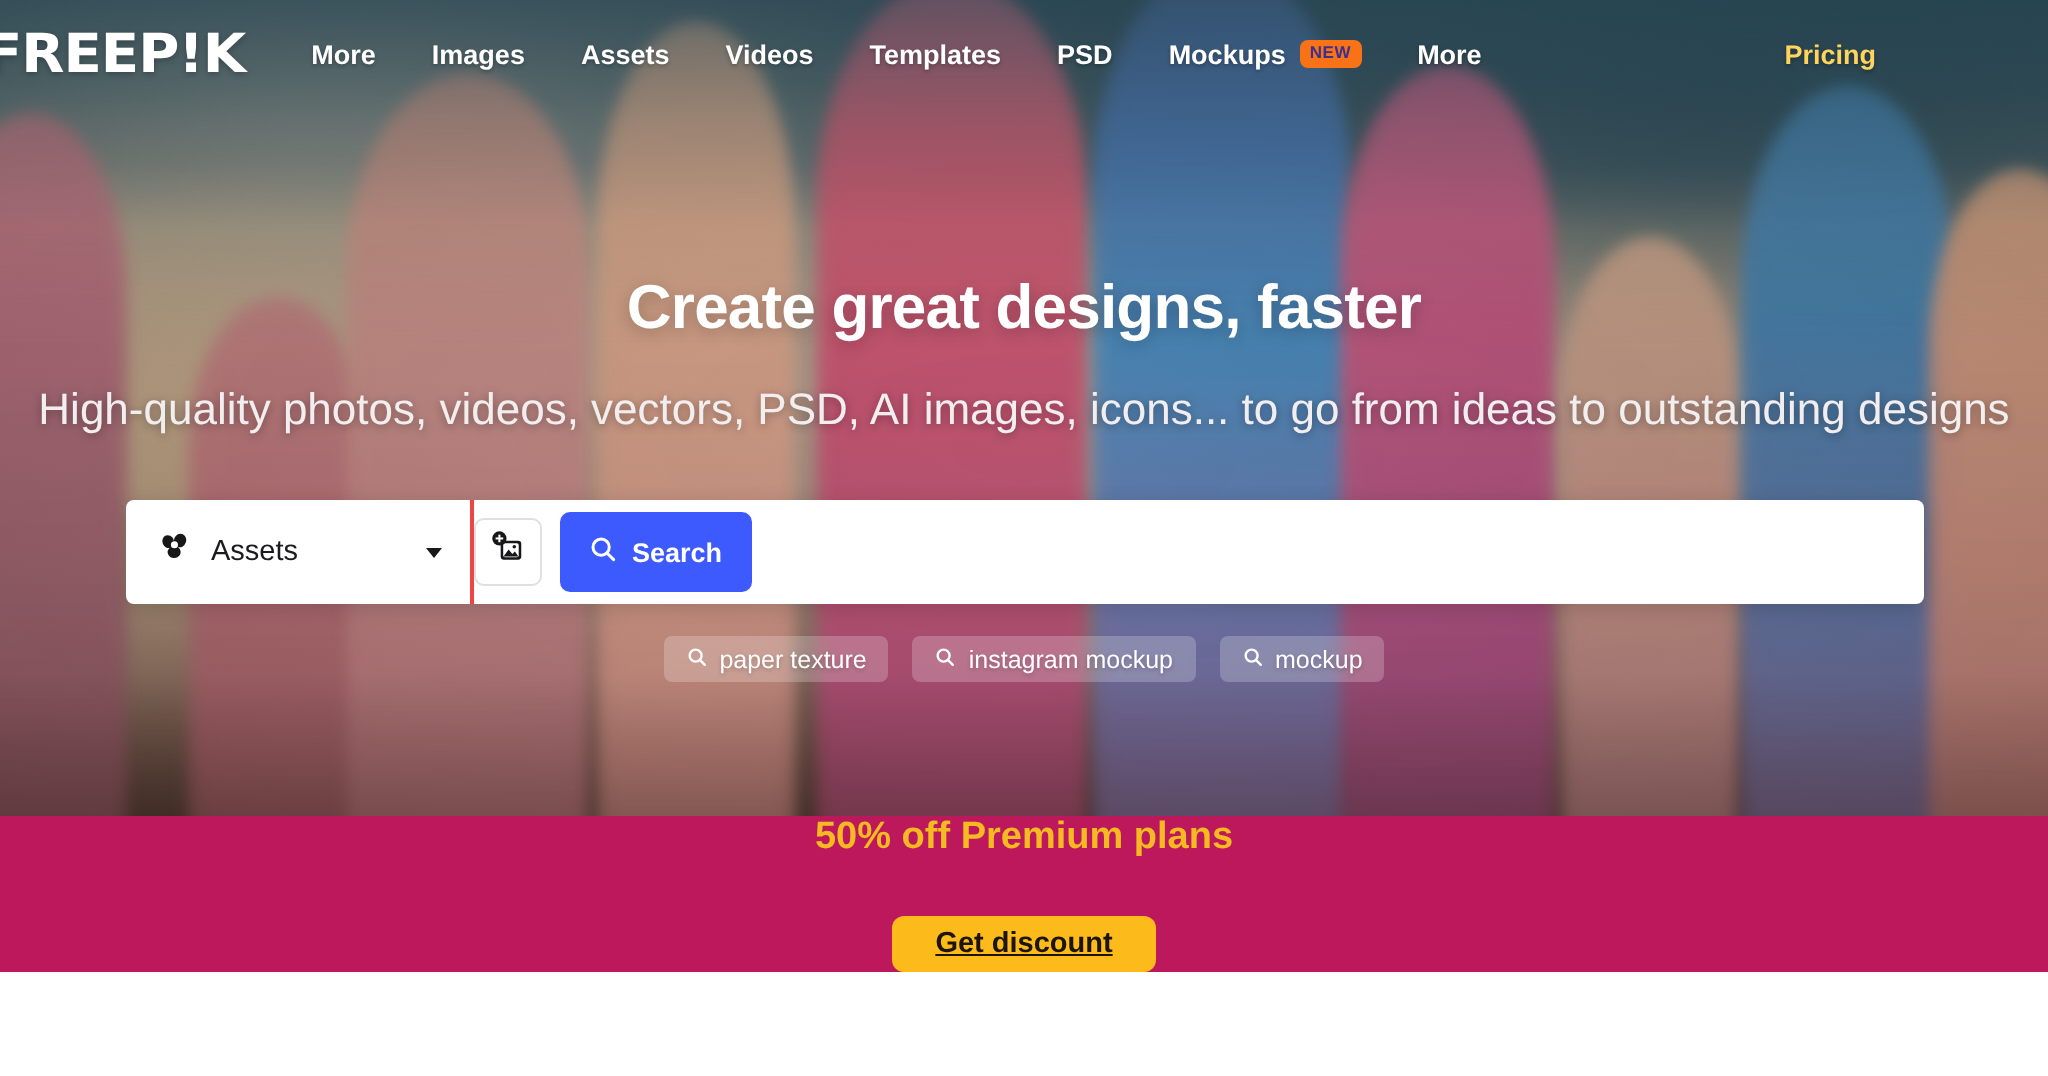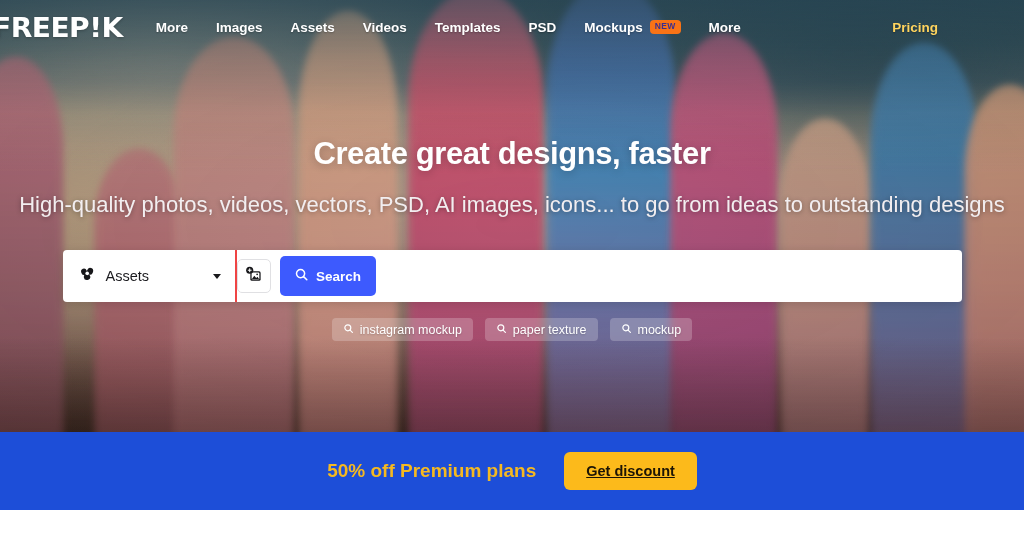--- a/index.html
+++ b/index.html
@@ -274,26 +274,27 @@
     font-weight:400;
     white-space:nowrap;
     cursor:pointer;
     text-shadow:0 1px 2px rgba(0,0,0,.22);
     backdrop-filter:blur(2px);
   }
 
   
   .promo{
     position:absolute;
-    left:0; top:432px;
+    left:0; top:408px;
     width:1024px; height:78px;
-    background:#1d4ed8;
+    background:#be185d;
     display:flex; align-items:center; justify-content:center;
     gap:28px;
     z-index:30;
+    flex-direction:column;
   }
   .promo-text{
     color:#f5b921;
     font-size:19px;
     font-weight:700;
     white-space:nowrap;
   }
   .promo-btn{
     height:38px;
     background:#fcba1b;
@@ -431,31 +432,31 @@
 
     <div class="chips">
 
       <div class="chip">
         <span>
           <svg width="11" height="11" viewBox="0 0 24 24" fill="none" stroke="#ffffff" stroke-width="2.6">
             <circle cx="10.5" cy="10.5" r="6.5"></circle>
             <line x1="15.4" y1="15.4" x2="20.5" y2="20.5" stroke-linecap="round"></line>
           </svg>
         </span>
-        <span>instagram mockup</span>
+        <span>paper texture</span>
       </div>
 
       <div class="chip">
         <span>
           <svg width="11" height="11" viewBox="0 0 24 24" fill="none" stroke="#ffffff" stroke-width="2.6">
             <circle cx="10.5" cy="10.5" r="6.5"></circle>
             <line x1="15.4" y1="15.4" x2="20.5" y2="20.5" stroke-linecap="round"></line>
           </svg>
         </span>
-        <span>paper texture</span>
+        <span>instagram mockup</span>
       </div>
 
       <div class="chip">
         <span>
           <svg width="11" height="11" viewBox="0 0 24 24" fill="none" stroke="#ffffff" stroke-width="2.6">
             <circle cx="10.5" cy="10.5" r="6.5"></circle>
             <line x1="15.4" y1="15.4" x2="20.5" y2="20.5" stroke-linecap="round"></line>
           </svg>
         </span>
         <span>mockup</span>

